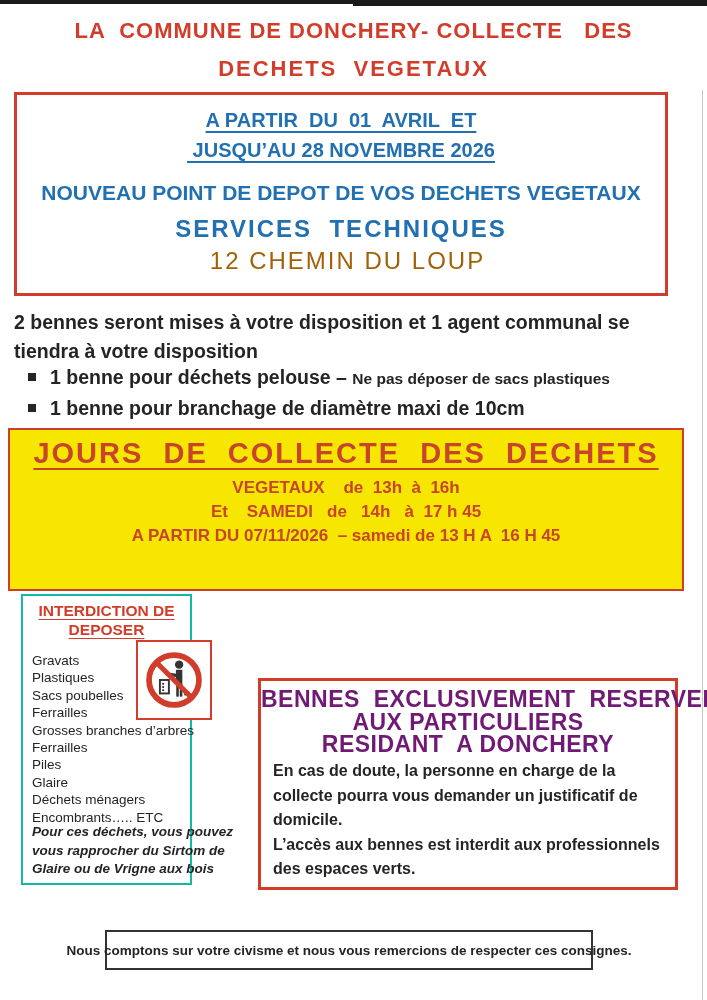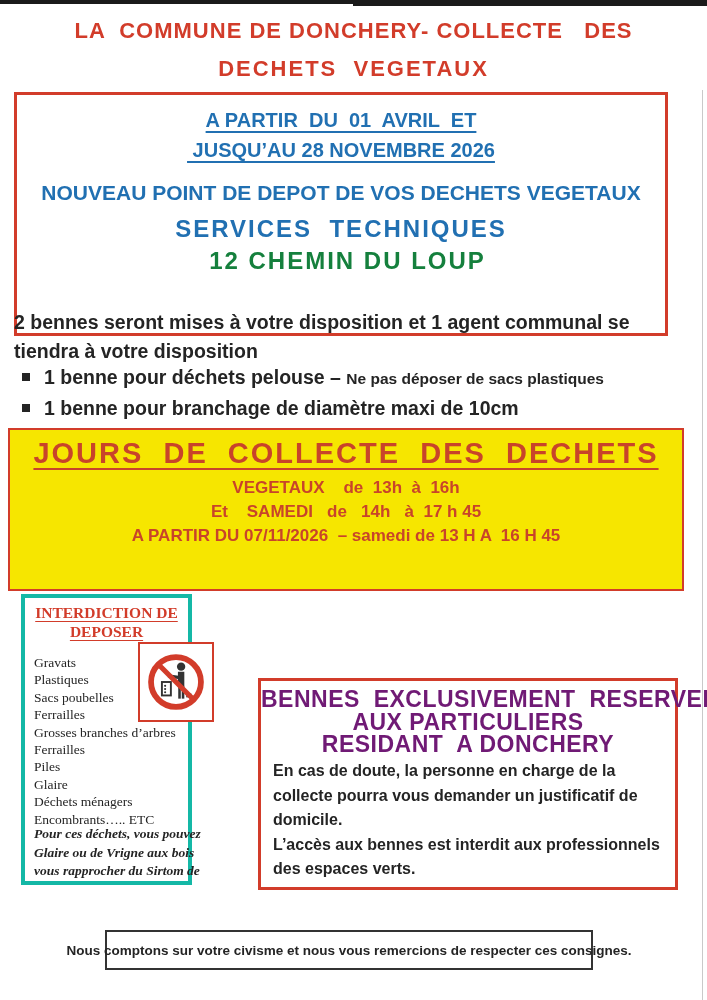--- a/index.html
+++ b/index.html
@@ -14,44 +14,44 @@
   
   .top-bar{left:0;top:0;width:707px;height:4px;background:#1a1a1a;}
   .top-bar-right{left:353px;top:0;width:354px;height:6px;background:#1a1a1a;}
   .right-artifact{left:702px;top:90px;width:1px;height:910px;background:#c9c9c9;}
 
   
   .title{left:0;top:18px;width:707px;color:#d23c2a;font-weight:bold;font-size:22px;letter-spacing:1px;}
   .title2{left:0;top:56px;width:707px;color:#d23c2a;font-weight:bold;font-size:22px;letter-spacing:2px;}
 
   
-  .depot-box{left:14px;top:92px;width:654px;height:244px;border:3px solid #d23c2a;box-sizing:border-box;background:#fff;}
+  .depot-box{left:14px;top:92px;width:654px;height:204px;border:3px solid #d23c2a;box-sizing:border-box;background:#fff;}
   .depot-box .period{color:#2170b2;font-weight:bold;font-size:20px;text-decoration:underline;text-underline-offset:4px;line-height:30px;}
   .depot-period-wrap{margin-top:10px;}
   .depot-newpoint{margin-top:16px;color:#2170b2;font-weight:bold;font-size:21px;}
   .depot-services{margin-top:10px;color:#2170b2;font-weight:bold;font-size:24px;letter-spacing:2px;}
-  .depot-chemin{margin-top:4px;color:#15803d;font-weight:bold;font-size:24px;letter-spacing:2px;margin-left:13px;}
+  .depot-chemin{margin-top:4px;color:#a16207;font-weight:normal;font-size:24px;letter-spacing:2px;margin-left:13px;}
 
   
   .intro{left:14px;top:308px;width:668px;font-weight:bold;font-size:19.5px;line-height:29px;color:#242424;}
-  .bullets{left:22px;top:366px;width:650px;}
+  .bullets{left:28px;top:366px;width:650px;}
   .bullet-row{display:flex;align-items:baseline;margin-bottom:8px;}
   .bullet-square{width:8px;height:8px;background:#242424;margin-right:14px;flex:0 0 auto;position:relative;top:-3px;}
   .bullet-main{font-weight:bold;font-size:19.5px;color:#242424;white-space:pre;}
   .bullet-note{font-weight:bold;font-size:15.5px;color:#242424;white-space:pre;}
 
   
   .schedule-box{left:8px;top:428px;width:676px;height:163px;border:2px solid #d23c2a;box-sizing:border-box;background:#f6e600;}
   .sched-heading{margin-top:7px;color:#c8442a;font-weight:bold;font-size:29px;letter-spacing:2px;text-decoration:underline;text-underline-offset:5px;}
   .sched-line{color:#c8442a;font-weight:bold;font-size:17px;line-height:24px;}
   .sched-lines{margin-top:6px;}
   .sched-warning{color:#c8442a;font-weight:bold;font-size:16px;line-height:22px;}
 
   
-  .forbidden-box{left:21px;top:594px;width:171px;height:291px;border:4px solid #14b8a6;box-sizing:border-box;background:#fff;font-family:Liberation Serif, serif;}
+  .forbidden-box{left:21px;top:594px;width:171px;height:291px;border:2px solid #14b8a6;box-sizing:border-box;background:#fff;}
   .forbid-title{margin-top:5px;color:#d23c2a;font-weight:bold;font-size:15.5px;line-height:19px;text-decoration:underline;text-underline-offset:3px;}
   .forbid-list{position:absolute;left:9px;top:56px;width:185px;font-size:13.5px;line-height:17.4px;color:#242424;}
   .forbid-note{position:absolute;left:9px;top:227px;width:182px;font-weight:bold;font-style:italic;font-size:13.5px;line-height:18.5px;color:#242424;text-align:justify;}
   .icon-box{position:absolute;left:113px;top:44px;width:76px;height:80px;border:2px solid #d23c2a;box-sizing:border-box;background:#fff;display:flex;align-items:center;justify-content:center;}
 
   
   .reserved-box{left:258px;top:678px;width:420px;height:212px;border:3px solid #d23c2a;box-sizing:border-box;background:#fff;}
   .res-heading{color:#701a75;font-weight:bold;font-size:23px;line-height:22.5px;letter-spacing:0.5px;}
   .res-head-wrap{margin-top:7px;}
   .res-body{position:absolute;left:12px;top:78px;width:398px;font-weight:bold;font-size:16px;line-height:24.5px;color:#242424;text-align:left;}
@@ -141,22 +141,22 @@
       <div>Grosses branches d’arbres</div>
       <div>Ferrailles</div>
       <div>Piles</div>
       <div>Glaire</div>
       <div>Déchets ménagers</div>
       <div>Encombrants….. ETC</div>
     </div>
 
     <div class="forbid-note">
       <div class="pre">Pour ces déchets, vous pouvez</div>
+      <div class="pre">vous rapprocher du Sirtom de</div>
       <div class="pre">Glaire ou de Vrigne aux bois</div>
-      <div class="pre">vous rapprocher du Sirtom de</div>
     </div>
   </div>
 
   <div class="abs reserved-box center">
     <div class="res-head-wrap">
       <div class="res-heading pre">BENNES  EXCLUSIVEMENT  RESERVEES</div>
       <div class="res-heading pre">AUX PARTICULIERS</div>
       <div class="res-heading pre">RESIDANT  A DONCHERY</div>
     </div>
     <div class="res-body">

